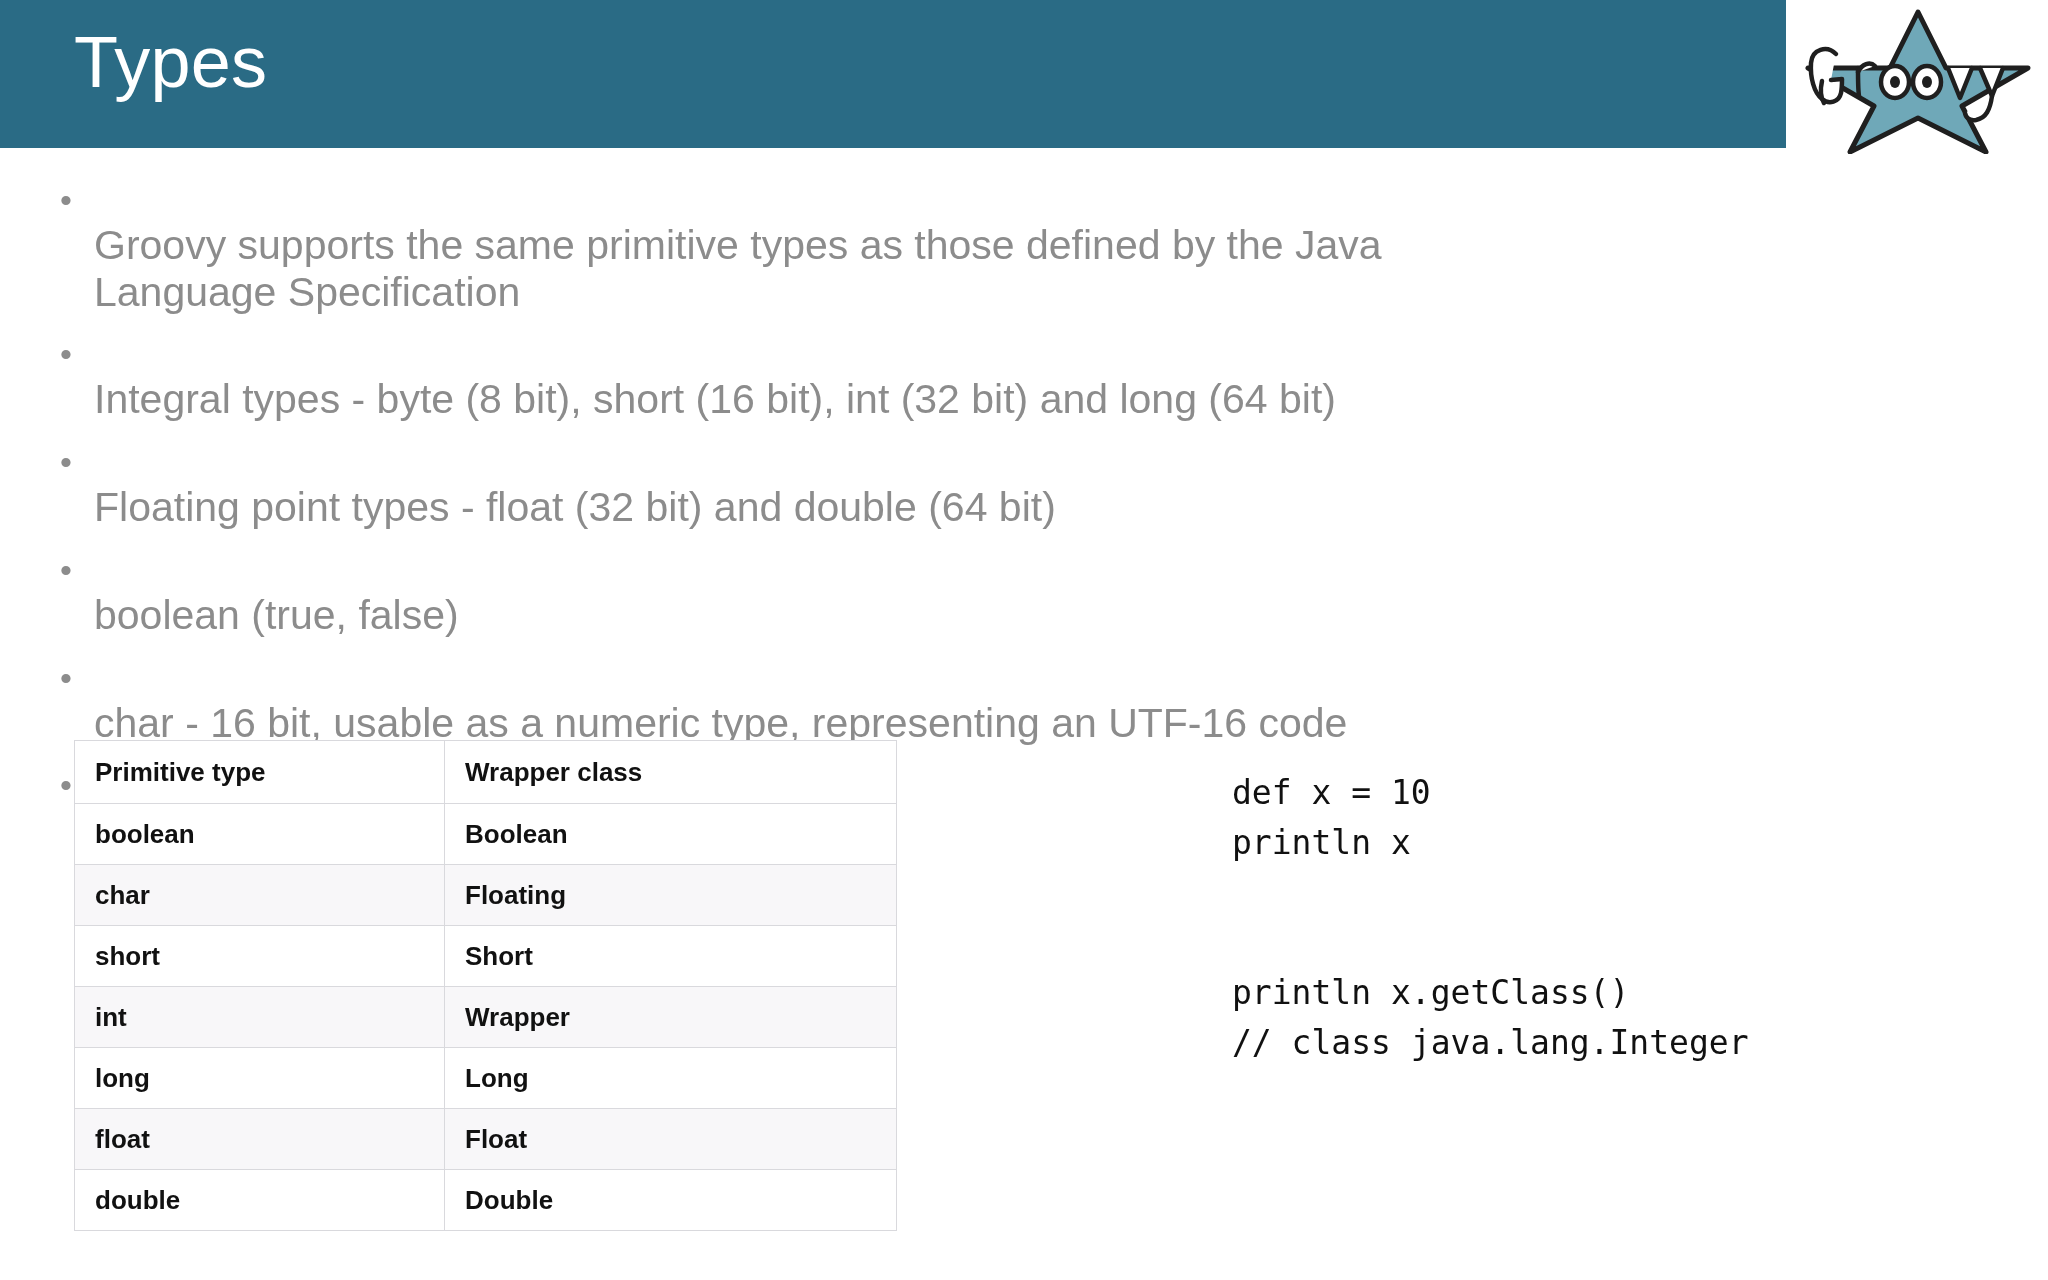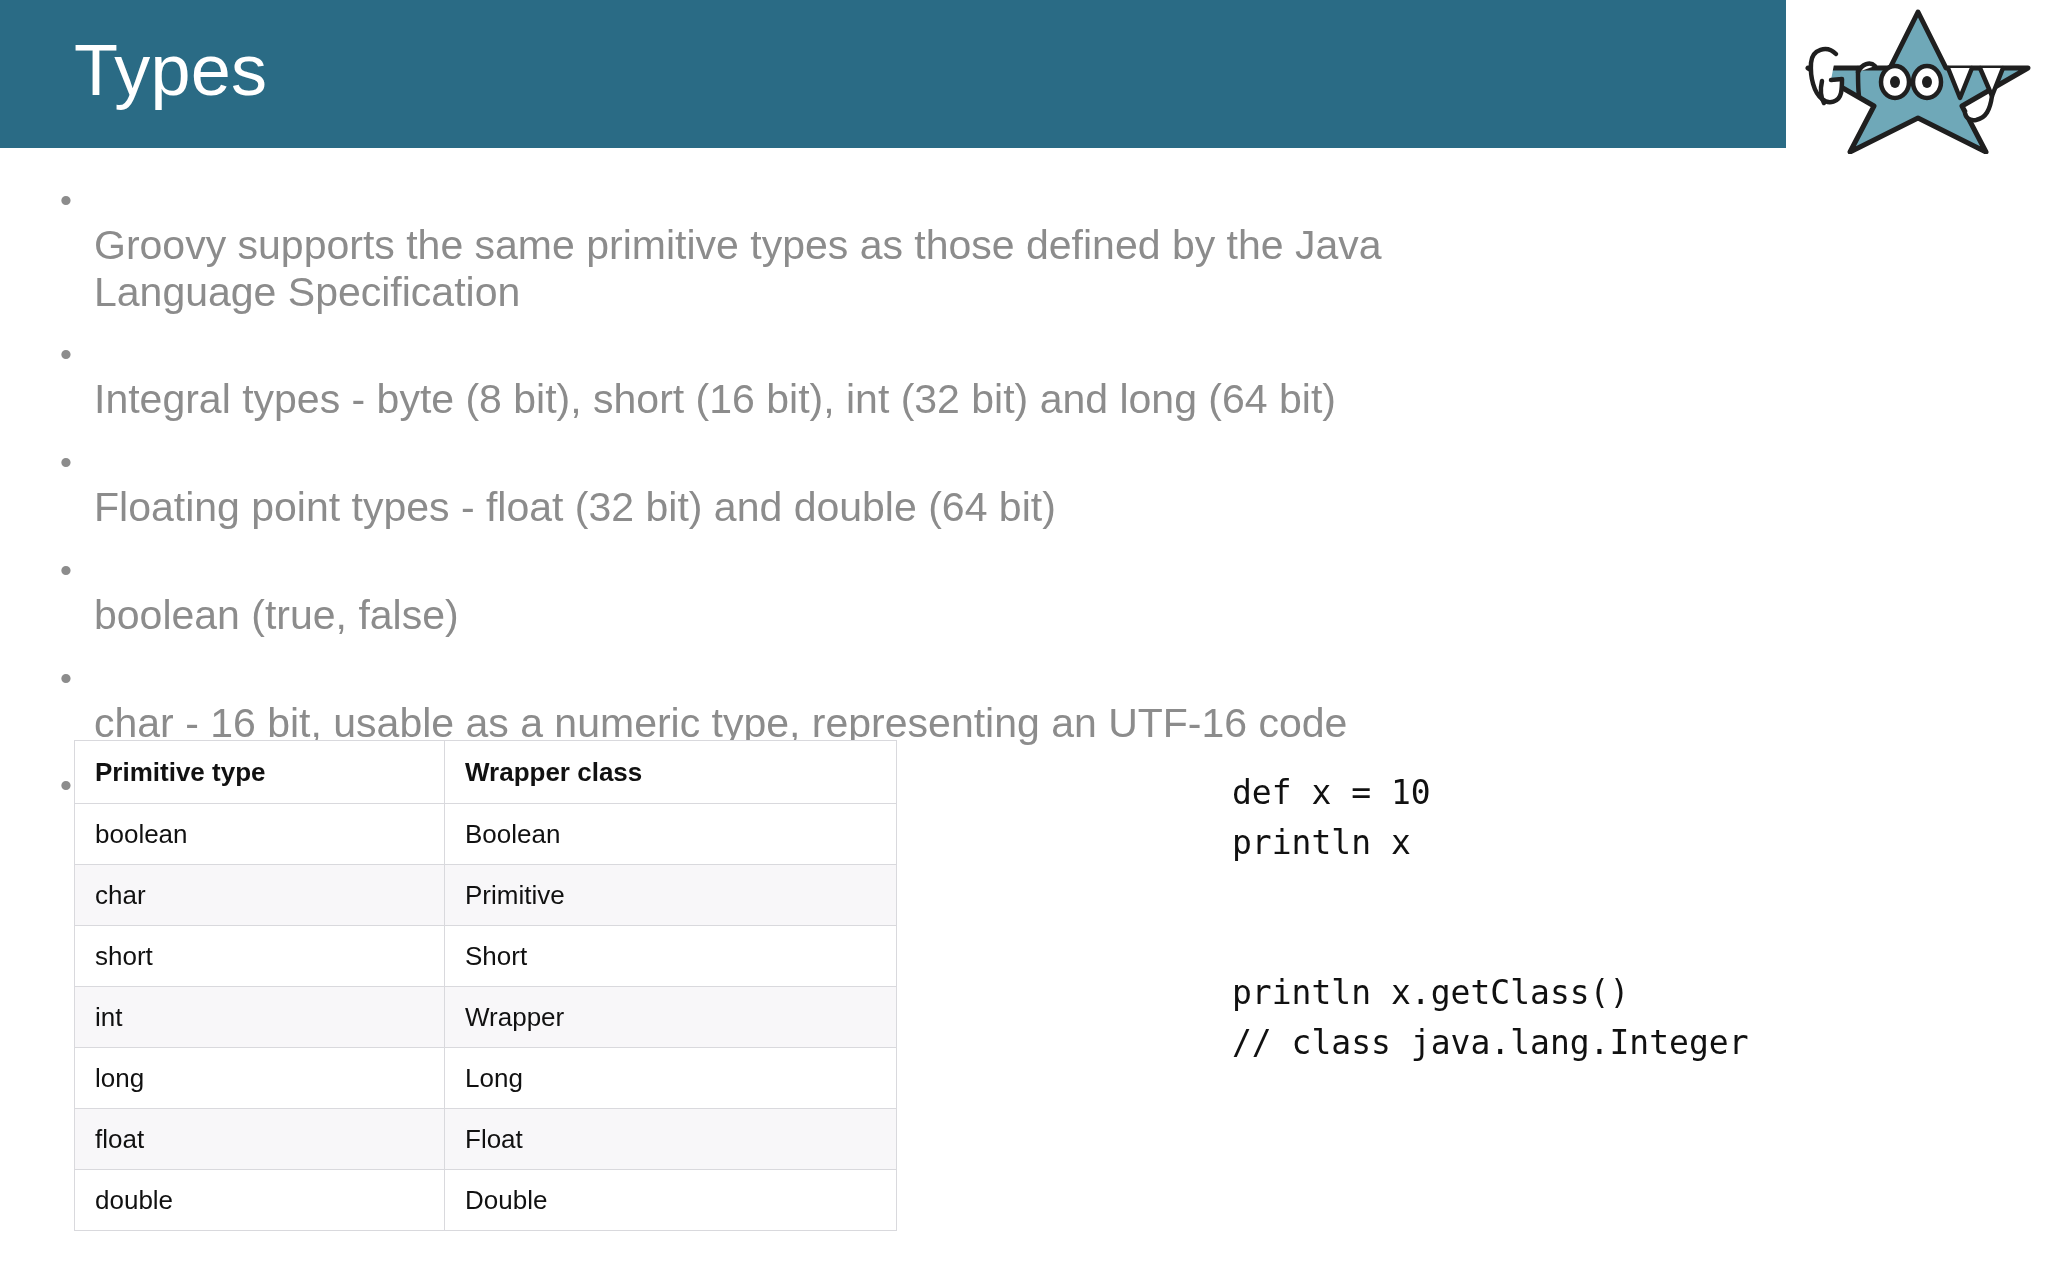--- a/index.html
+++ b/index.html
@@ -21,21 +21,21 @@
     position: absolute;
     left: 0;
     top: 0;
     width: 1786px;
     height: 148px;
     background: #2a6b85;
   }
   .slide-title {
     position: absolute;
     left: 74px;
-    top: 16px;
+    top: 8px;
     font-size: 72px;
     line-height: 108px;
     color: #ffffff;
     font-weight: 400;
     letter-spacing: 0.2px;
     white-space: nowrap;
   }
 
   
   .logo-wrap {
@@ -96,21 +96,21 @@
   }
   .type-table col.c1 { width: 370px; }
   .type-table col.c2 { width: 452px; }
   .type-table th,
   .type-table td {
     border: 1px solid #d9d9dd;
     padding: 0 0 0 20px;
     height: 60px;
     text-align: left;
     vertical-align: middle;
-    font-weight: 400;
+    font-weight: 700;
   }
   .type-table th {
     font-weight: 700;
     background: #ffffff;
     height: 62px;
   }
   .type-table tbody tr:nth-child(even) td {
     background: #f8f7f9;
   }
   .type-table tbody tr:nth-child(odd) td {
@@ -209,21 +209,21 @@
       <th>Wrapper class</th>
     </tr>
   </thead>
   <tbody>
     <tr>
       <td>boolean</td>
       <td>Boolean</td>
     </tr>
     <tr>
       <td>char</td>
-      <td>Primitive</td>
+      <td>Floating</td>
     </tr>
     <tr>
       <td>short</td>
       <td>Short</td>
     </tr>
     <tr>
       <td>int</td>
       <td>Wrapper</td>
     </tr>
     <tr>

